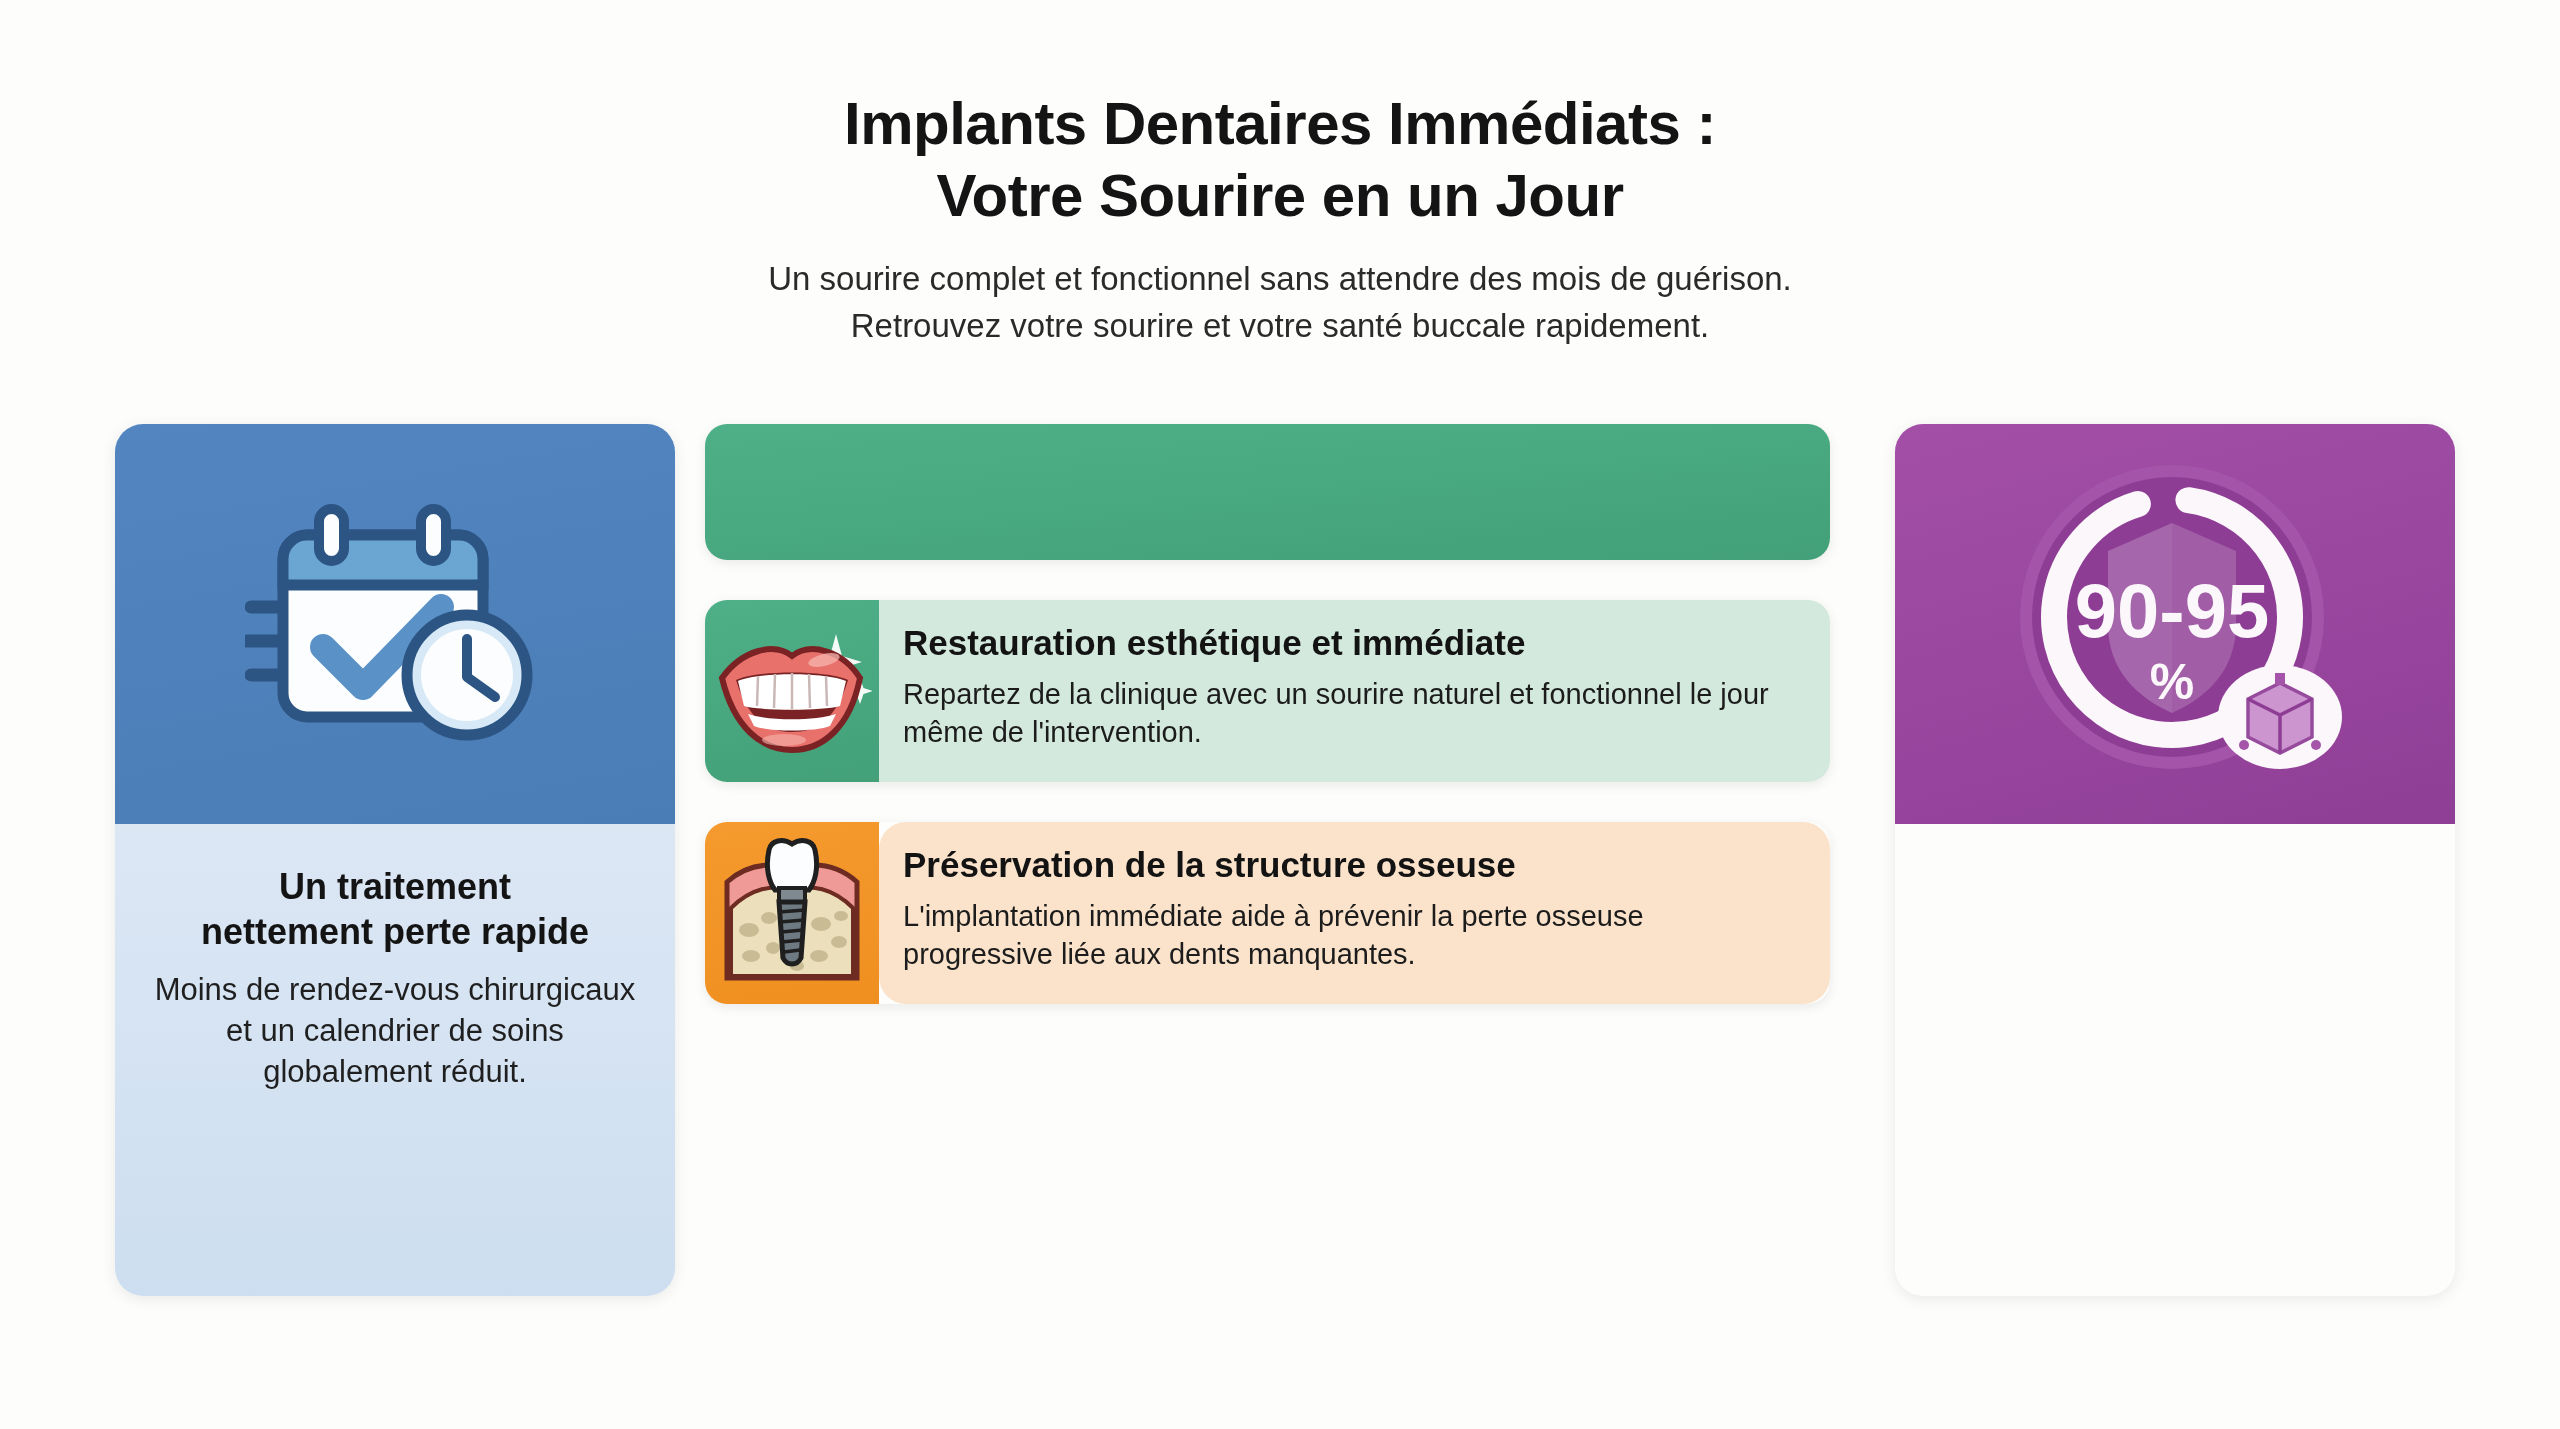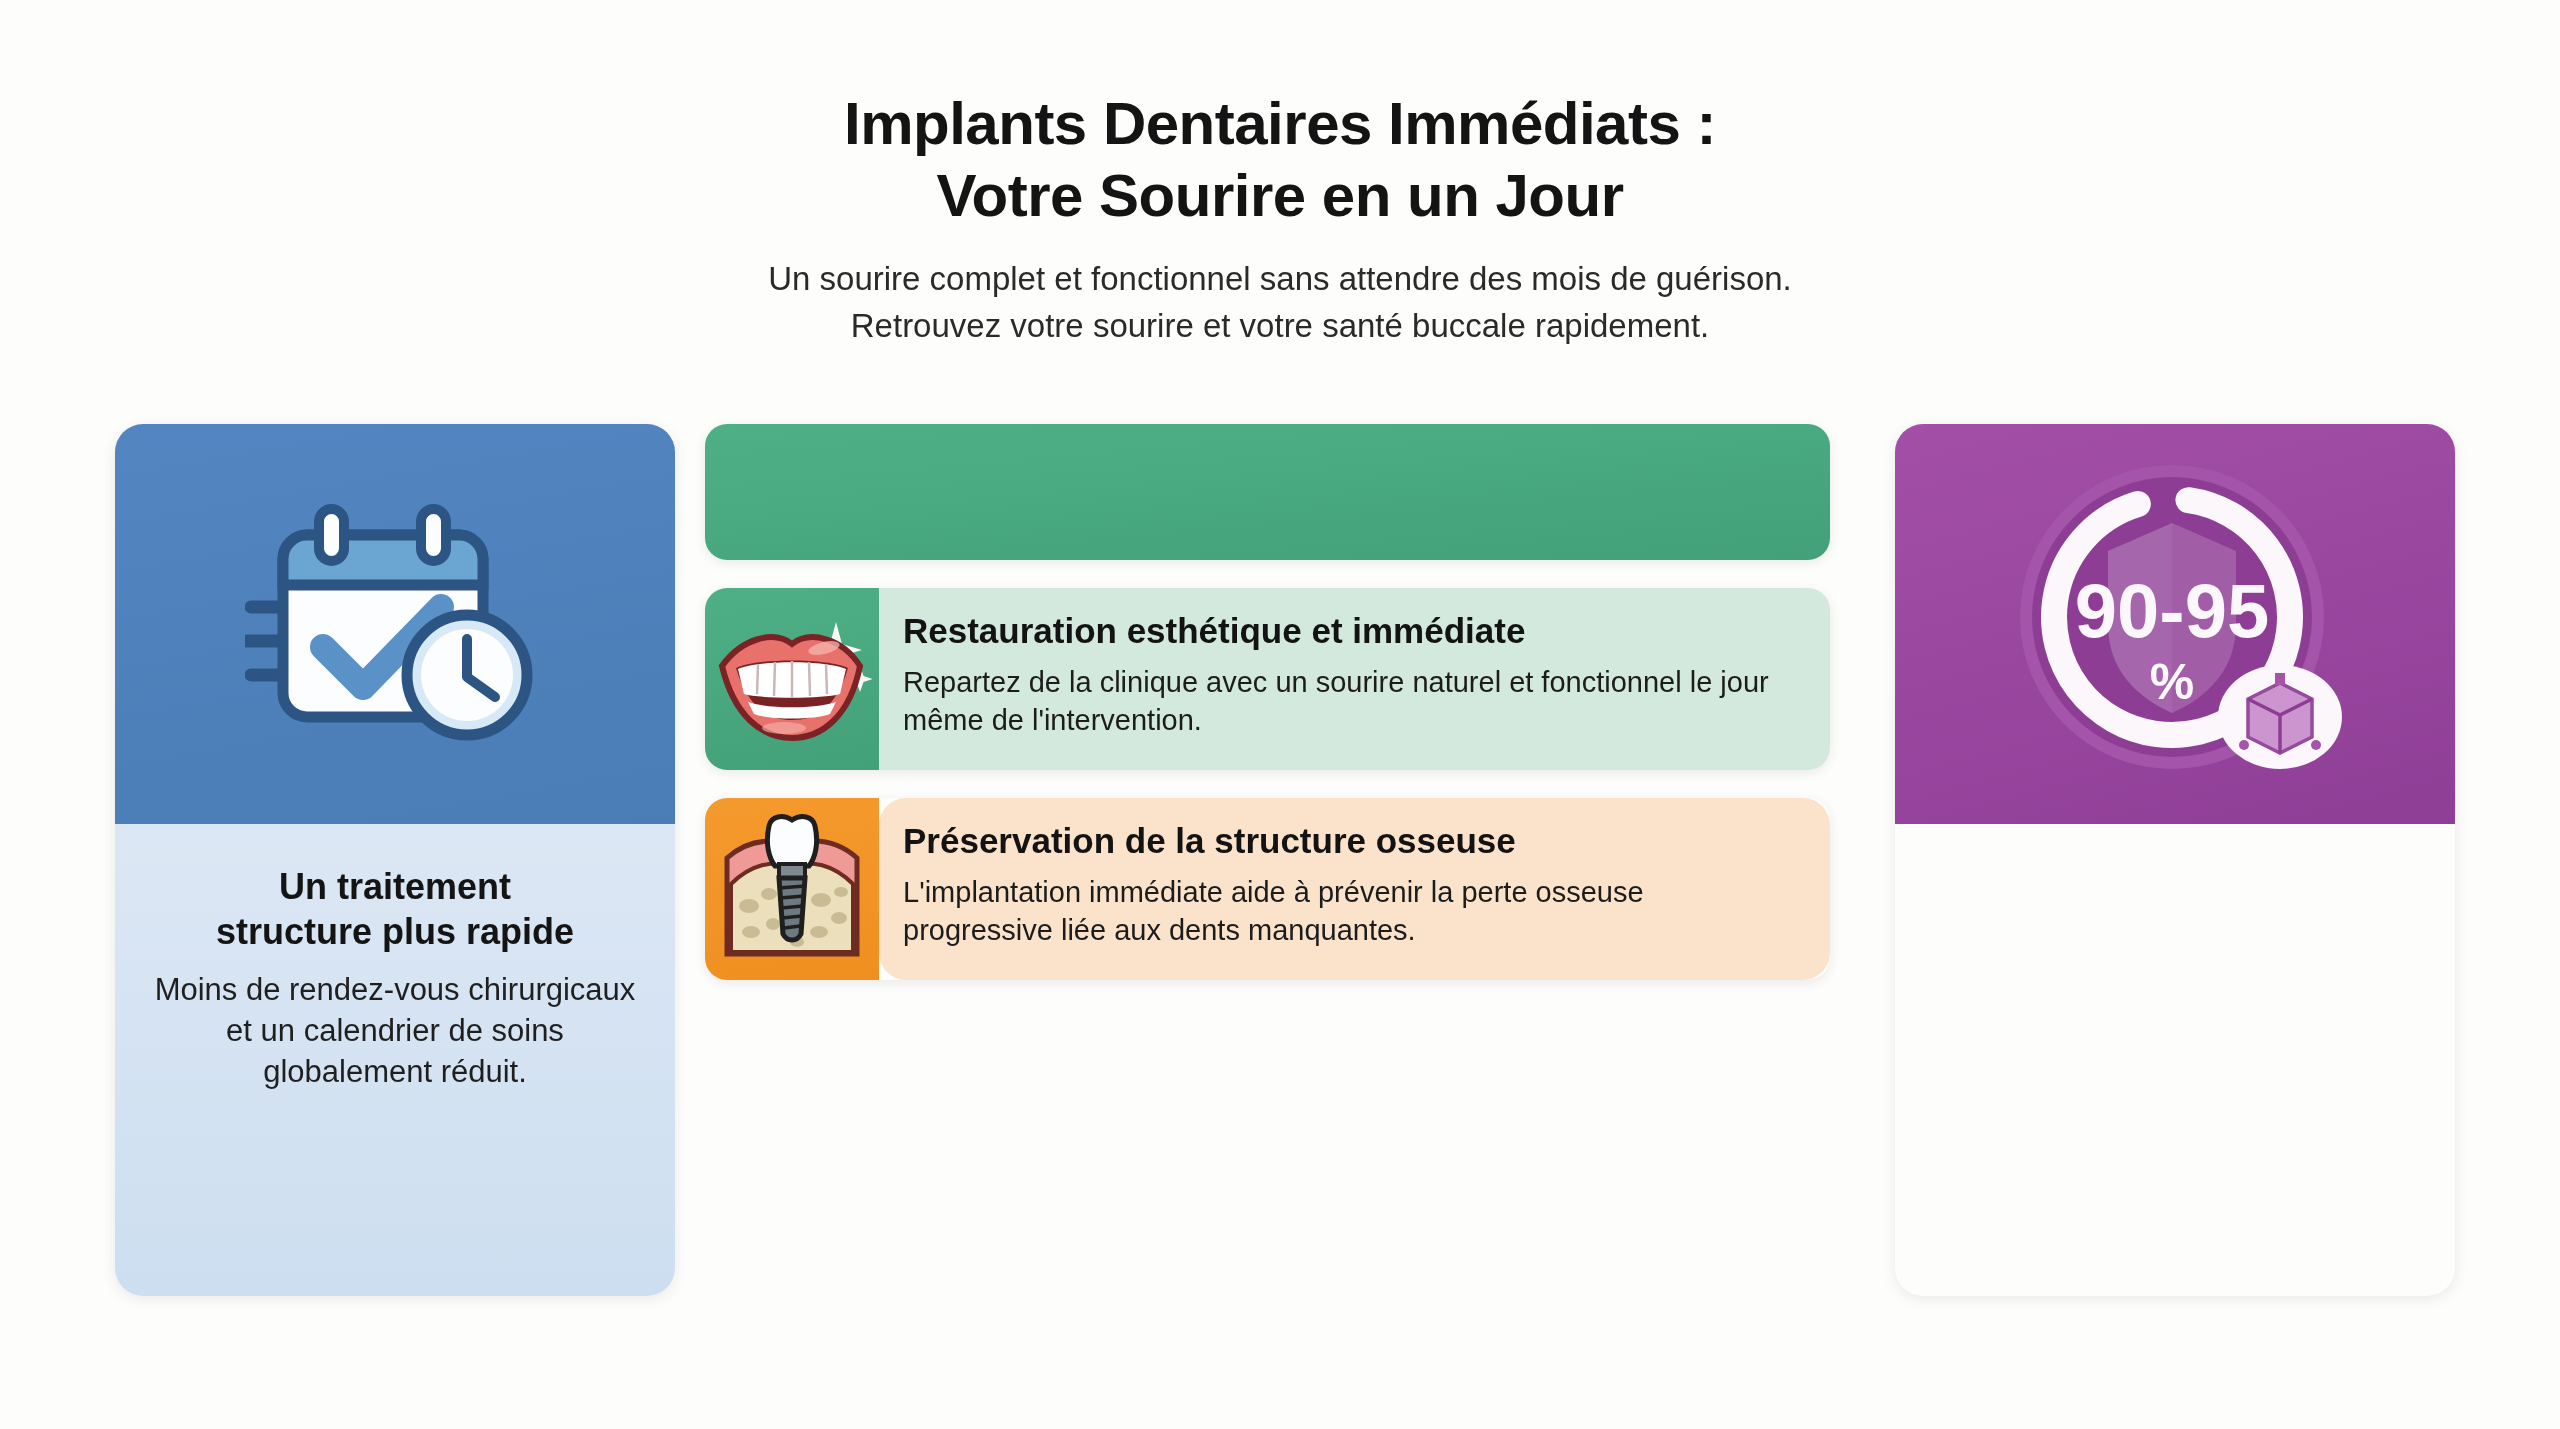--- a/index.html
+++ b/index.html
@@ -94,21 +94,21 @@
     top: 424px;
     width: 1125px;
   }
   .banner {
     height: 136px;
     border-radius: 22px;
     background: linear-gradient(175deg,#4eb087 0%,#43a078 100%);
     box-shadow: 0 3px 11px rgba(60,60,70,0.10);
   }
   .feature-row {
-    margin-top: 28px;
+    margin-top: 40px;
     height: 182px;
     border-radius: 22px;
     overflow: hidden;
     display: flex;
     box-shadow: 0 3px 11px rgba(60,60,70,0.10);
   }
   .feature-icon {
     width: 174px;
     flex: none;
     position: relative;
@@ -178,21 +178,21 @@
 
           <circle cx="222" cy="176" r="60" fill="#d7e9f6" stroke="#2c5584" stroke-width="11"></circle>
           <circle cx="222" cy="176" r="46" fill="#fbfdfe"></circle>
           <path d="M222 140 L222 178 L250 198" fill="none" stroke="#2c5584" stroke-width="10" stroke-linecap="round" stroke-linejoin="round"></path>
         </svg>
       </span>
     </div>
     <div class="card-body">
       <div class="card-title">
         <div>Un traitement</div>
-        <div>structure plus rapide</div>
+        <div>nettement perte rapide</div>
       </div>
       <div class="card-desc">Moins de rendez-vous chirurgicaux et un calendrier de soins globalement réduit.</div>
     </div>
   </div>
 
   <div id="middle">
 
     <div class="banner"></div>
 
     <div class="feature-row" id="row-green">

